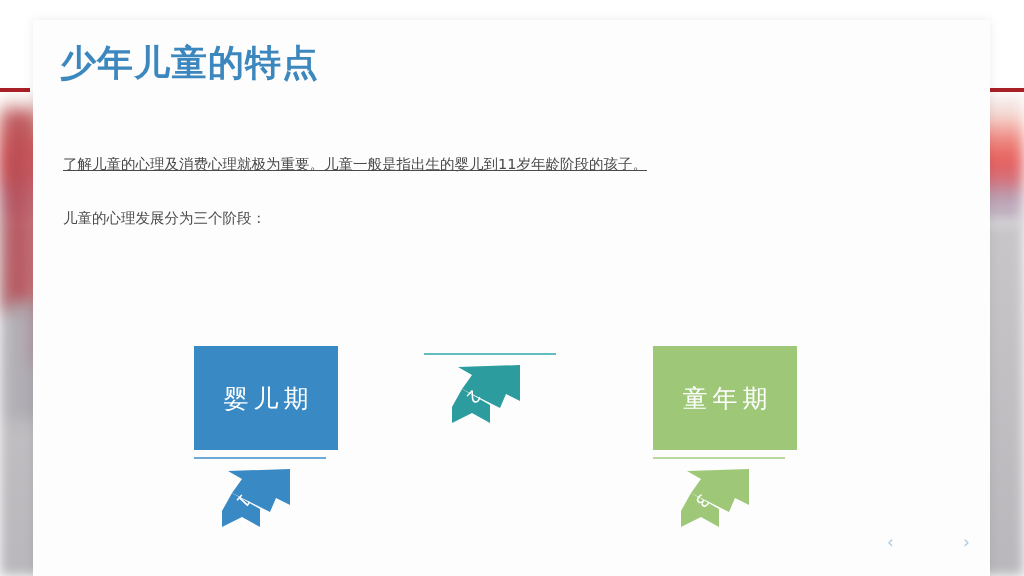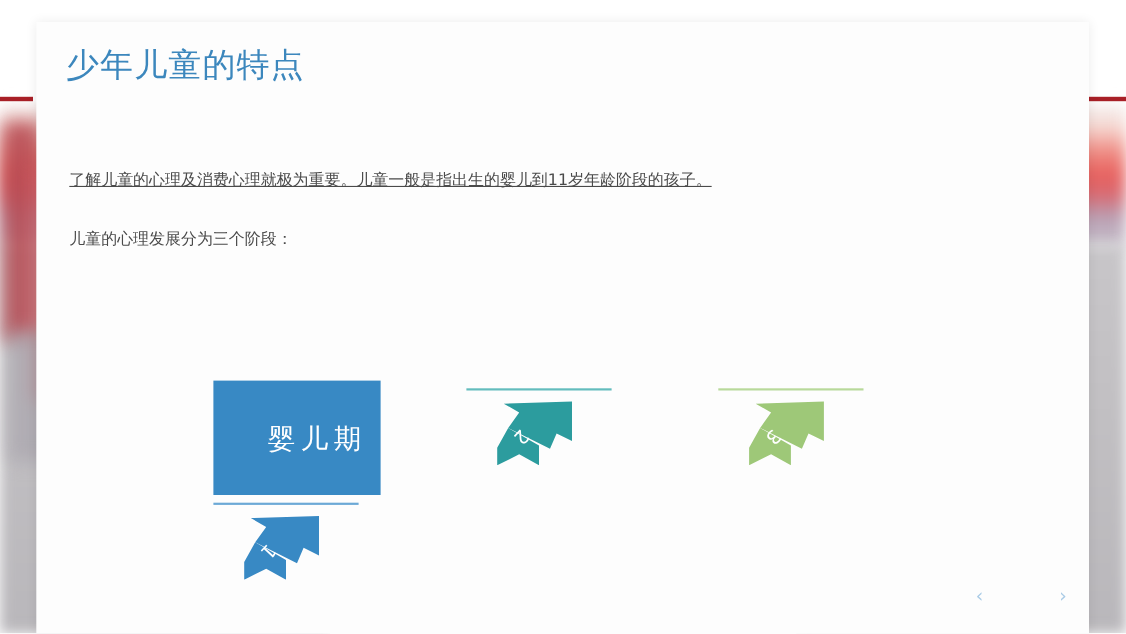--- a/index.html
+++ b/index.html
@@ -73,22 +73,22 @@
     width: 957px;
     height: 556px;
     background: #fdfdfd;
     box-shadow: 0 0 10px rgba(0,0,0,0.08);
   }
 
   .page-title {
     position: absolute;
     left: 27px;
     top: 19px;
-    font-size: 30px;
-    font-weight: normal;
+    font-size: 36px;
+    font-weight: bold;
     color: #3c87bd;
     letter-spacing: 1px;
     white-space: nowrap;
   }
 
   .body-copy {
     position: absolute;
     left: 30px;
     top: 105px;
     width: 810px;
@@ -111,31 +111,30 @@
   .stage-item {
     position: absolute;
     top: 0;
     width: 132px;
   }
   .stage-item.s1 { left: 161px; }
   .stage-item.s2 { left: 391px; }
   .stage-item.s3 { left: 620px; }
 
   .stage-box {
-    width: 120px;
+    width: 144px;
     height: 104px;
     display: flex;
     align-items: center;
     justify-content: center;
     color: #ffffff;
     font-size: 25px;
     letter-spacing: 5px;
     text-indent: 5px;
     font-family: "DejaVu Serif", "Liberation Serif", serif;
-    padding-left: 32px;
   }
   .stage-underline {
     width: 132px;
     height: 2px;
     margin-top: 7px;
   }
   .stage-arrow {
     position: relative;
     width: 132px;
     height: 62px;
@@ -218,20 +217,23 @@
         <div class="stage-arrow">
           <svg width="96" height="62" viewBox="0 0 96 62">
             <path d="M78 4 L78 40 L64 33 L58 47 L20 28 L30 14 L16 6 Z" fill="#2c9c9e"></path>
             <path d="M20 28 L10 46 L10 62 L30 52 L48 62 L48 44 Z" fill="#2c9c9e"></path>
           </svg>
           <span class="arrow-num">2</span>
         </div>
       </div>
 
       <div class="stage-item s3">
+        <div class="stage-box" style="background:#9ec878;">
+          <span>童年期</span>
+        </div>
         <div class="stage-underline" style="background:#b8d99b;"></div>
         <div class="stage-arrow">
           <svg width="96" height="62" viewBox="0 0 96 62">
             <path d="M78 4 L78 40 L64 33 L58 47 L20 28 L30 14 L16 6 Z" fill="#9ec878"></path>
             <path d="M20 28 L10 46 L10 62 L30 52 L48 62 L48 44 Z" fill="#9ec878"></path>
           </svg>
           <span class="arrow-num">3</span>
         </div>
       </div>
 

